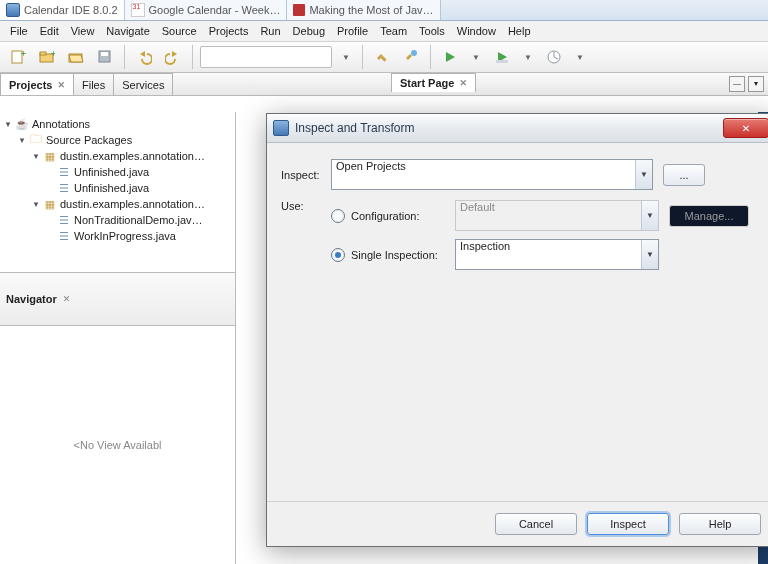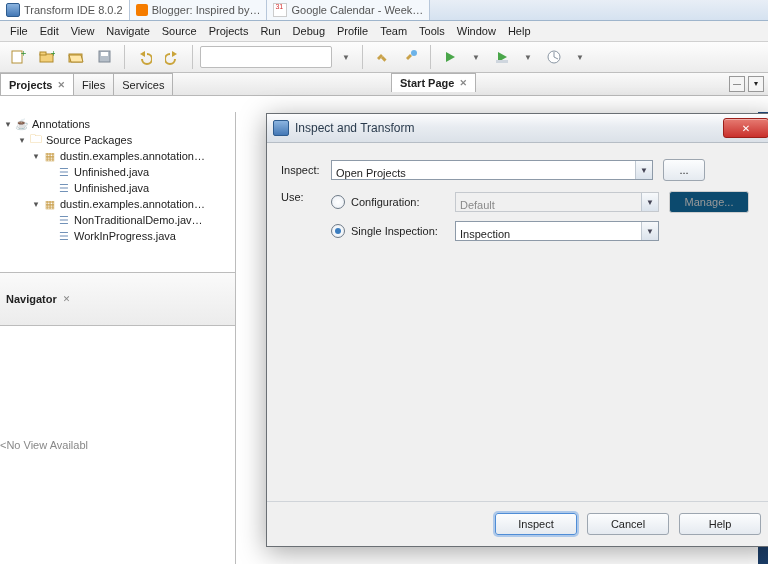--- a/index.html
+++ b/index.html
@@ -38,60 +38,60 @@
 .tree .row{display:flex;align-items:center;height:16px}
 .tree .sp{display:inline-block}
 .tree .tw{width:12px;text-align:center;color:#555;font-size:9px;display:inline-block}
 .tree .ic{width:16px;height:14px;display:inline-flex;align-items:center;justify-content:center;margin-right:2px}
 .cup{color:#c77b27;font-size:11px}
 .folder{color:#e6b75a;font-size:12px}
 .pkg{color:#caa04d;font-size:11px}
 .java{color:#7292b8;font-size:11px}
 .nav-hdr{height:20px;border-top:1px solid #bcbcbc;border-bottom:1px solid #bcbcbc;background:linear-gradient(#fafafa,#ececec);display:flex;align-items:center;padding:16px 6px;font-weight:bold}
 .nav-hdr .x{margin-left:6px;font-weight:normal}
-.nav-body{flex:1;display:flex;align-items:center;color:#888;font-size:11px}
+.nav-body{flex:1;display:flex;align-items:center;justify-content:center;color:#888;font-size:11px}
 
 .dialog{position:absolute;left:266px;top:113px;width:508px;height:432px;border:1px solid #6a6f74;background:#f0f0f0;box-shadow:0 5px 25px rgba(0,0,0,.35);display:flex;flex-direction:column;z-index:50}
 .dlg-title{height:28px;background:linear-gradient(#fdfdfe,#e8ecf1 45%,#dbe1e8);border-bottom:1px solid #b6bdc5;display:flex;align-items:center;padding:0 6px}
 .dlg-title .ic{width:16px;height:16px;margin-right:6px;display:flex;align-items:center;justify-content:center}
 .dlg-title span.t{font-size:12px;color:#2a3b4d}
 .closebtn{margin-left:auto;width:44px;height:18px;border-radius:3px;background:linear-gradient(#e67b72,#c9302c);border:1px solid #9c1f1a;color:#fff;display:flex;align-items:center;justify-content:center;font-size:10px;box-shadow:inset 0 1px 0 rgba(255,255,255,.4)}
 .dlg-body{padding:16px 14px 10px 14px;flex:1}
 .frow{display:flex;align-items:center;margin-bottom:10px}
 .flabel{width:50px}
-.combo{height:20px;border:1px solid #8d9aa8;background:#fff;display:flex;align-items:flex-end;padding:0 4px;position:relative;box-sizing:border-box}
+.combo{height:31px;border:1px solid #8d9aa8;background:#fff;display:flex;align-items:flex-start;padding:0 4px;position:relative;box-sizing:border-box}
 .combo .arrow{position:absolute;right:0;top:0;width:16px;height:100%;border-left:1px solid #c0c8d1;background:linear-gradient(#f7f9fb,#dbe3ec);display:flex;align-items:center;justify-content:center;font-size:8px;color:#445}
 .combo.dis{background:#f0f0f0;color:#8a8a8a;border-color:#c5c9ce}
 .dotsbtn,.sbtn{height:22px;border:1px solid #9da6b0;background:linear-gradient(#fcfdfe,#e5eaf0);border-radius:3px;display:flex;align-items:center;justify-content:center;padding:0 12px;font-size:11px;color:#222;box-sizing:border-box}
-.sbtn.dis{color:#9a9a9a;background:#0c4a6e;border-color:#cfcfcf}
+.sbtn.dis{color:#9a9a9a;background:#0f172a;border-color:#cfcfcf}
 .radio{width:12px;height:12px;border:1px solid #6e7a87;border-radius:50%;margin-right:6px;position:relative;background:radial-gradient(#fff,#e8edf3)}
 .radio.checked::after{content:"";position:absolute;left:3px;top:3px;width:6px;height:6px;border-radius:50%;background:#3b7dbf}
 .subrow{display:flex;align-items:center;margin-bottom:8px}
 .dlg-foot{height:44px;border-top:1px solid #d0d4d9;display:flex;align-items:center;justify-content:flex-end;gap:10px;padding:0 14px}
 .sbtn{min-width:82px}
 .sbtn.primary{border-color:#4f8dd6;box-shadow:0 0 0 2px rgba(120,170,230,.55)}
 
 .right-bg{flex:1;background:#fff;position:relative}
 .start-edge{position:absolute;top:0;right:0;width:10px;height:100%;background:linear-gradient(#204a7d,#1b3e69)}
 </style>
 </head>
 <body>
 
 <div class="browser-tabs">
   <div class="btab active">
       <span class="fav cube"></span>
-      <span>Transform IDE 8.0.2</span>
-    </div>
-  <div class="btab">
-      <span class="fav blog"></span>
-      <span>Blogger: Inspired by…</span>
+      <span>Calendar IDE 8.0.2</span>
     </div>
   <div class="btab">
       <span class="fav gcal"></span>
       <span>Google Calendar - Week…</span>
+    </div>
+  <div class="btab">
+      <span class="fav jred"></span>
+      <span>Making the Most of Jav…</span>
     </div>
 </div>
 
 <div class="menu-bar">
   <span>File</span>
   <span>Edit</span>
   <span>View</span>
   <span>Navigate</span>
   <span>Source</span>
   <span>Projects</span>
@@ -306,17 +306,17 @@
             <span>Inspection</span>
             <span class="arrow">▼</span>
           </div>
           <div style="width:10px"></div>
         </div>
       </div>
     </div>
 
   </div>
   <div class="dlg-foot">
+    <div class="sbtn">Cancel</div>
     <div class="sbtn primary">Inspect</div>
-    <div class="sbtn">Cancel</div>
     <div class="sbtn">Help</div>
   </div>
 </div>
 
 </body></html>

